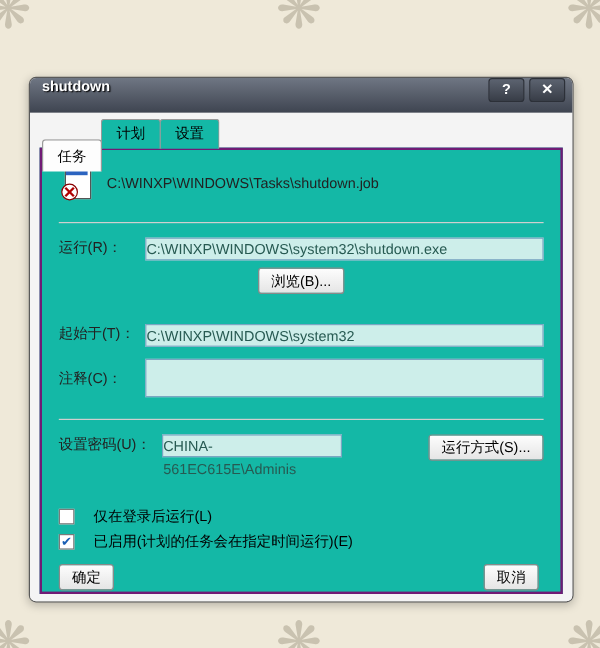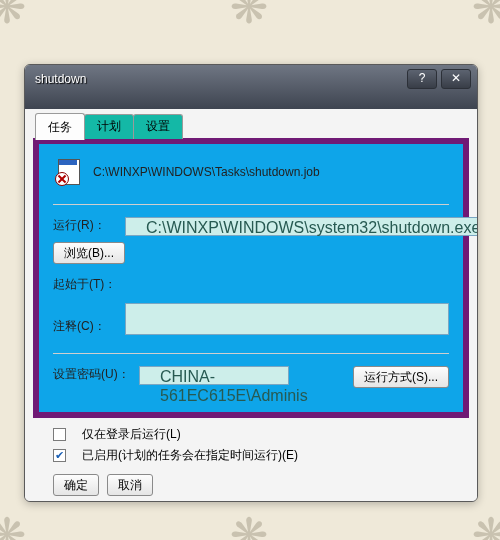--- a/index.html
+++ b/index.html
@@ -1,50 +1,50 @@
 <!DOCTYPE html>
 <html><head>
 <meta charset="utf-8">
 <style>
   html,body{margin:0;padding:0;width:500px;height:540px;font-family:"Microsoft YaHei","SimSun",Tahoma,sans-serif;font-size:12px}
   body{background:#efe9d9;position:relative}
   .ornament{position:absolute;width:50px;height:50px;color:#c9c2b0;font-size:46px;text-align:center;line-height:50px;user-select:none}
   .window{position:absolute;left:24px;top:64px;width:452px;height:436px;border:1px solid #5a5a5a;border-radius:6px;box-shadow:0 2px 8px rgba(0,0,0,.25);overflow:hidden;background:#efefef}
-  .titlebar{height:28px;background:linear-gradient(#6f7683,#3e4450);display:flex;align-items:center;color:#fff;font-weight:normal;padding:0 6px 16px 10px}
+  .titlebar{height:28px;background:linear-gradient(#6f7683,#3e4450);display:flex;align-items:flex-start;color:#fff;font-weight:bold;padding:0 6px 1px 10px}
   .titlebar .title{flex:1;text-shadow:1px 1px 1px #000}
   .titlebar .wbtn{width:28px;height:18px;margin-left:4px;border:1px solid #2c3038;border-radius:3px;background:linear-gradient(#5c6370,#383d47);text-align:center;line-height:16px;font-size:12px;color:#fff;cursor:pointer}
   .client{background:#f4f4f4;height:calc(100% - 28px);padding:8px;box-sizing:border-box}
   .tabs{display:flex;align-items:flex-end;height:22px;position:relative;z-index:2;margin-left:2px}
   .tab{padding:3px 12px 4px;border:1px solid #9a9a9a;border-bottom:none;background:#14b8a6;margin-right:-1px;border-radius:3px 3px 0 0;font-size:12px;cursor:pointer}
-  .tab.active{background:#fdfdfd;padding-top:5px;position:relative;top:1px;z-index:3}
-  .tabpanel{border:6px solid #701a75;background:#0ea5e9;height:280px;margin-top:-1px;padding:10px 14px 12px;box-sizing:border-box;position:relative}
+  .tab.active{background:#fdfdfd;padding-top:5px;position:relative;top:19px;z-index:3}
+  .tabpanel{border:2px solid #701a75;background:#14b8a6;height:372px;margin-top:-1px;padding:10px 14px 12px;box-sizing:border-box;position:relative}
   
   .filerow{display:flex;align-items:center;gap:10px;margin:4px 0 18px 2px}
   .file-icon{width:28px;height:28px;position:relative}
   .file-icon .sheet{position:absolute;left:3px;top:1px;width:20px;height:24px;border:1px solid #555;background:#fff}
   .file-icon .bar{position:absolute;left:4px;top:2px;width:18px;height:5px;background:#2c64c0}
   .file-icon .no{position:absolute;left:0;bottom:0;width:12px;height:12px;border-radius:50%;border:1px solid #8a0000;background:#fff}
   .file-icon .no::before,.file-icon .no::after{content:"";position:absolute;left:5px;top:1px;width:2px;height:10px;background:#b00000}
   .file-icon .no::before{transform:rotate(45deg)}
   .file-icon .no::after{transform:rotate(-45deg)}
   .path{font-size:12px;color:#222}
   .divider{border-top:1px solid #cfcfcf;margin:0 0 12px 0}
   
   .row{display:flex;align-items:flex-start;margin-bottom:10px}
   .row .lbl{width:72px;flex:none;color:#222}
-  .field{flex:1;height:19px;border:1px solid #7aa6c2;background:#cdeeea;padding:0 20px;font-size:16px;color:#275a52;line-height:19px;box-sizing:border-box}
+  .field{flex:1;height:19px;border:1px solid #7aa6c2;background:#cdeeea;padding:0 0;font-size:12px;color:#275a52;line-height:19px;box-sizing:border-box}
   .field.tall{height:32px}
   .btn{height:22px;padding:0 10px;border:1px solid #8a8a8a;background:linear-gradient(#fdfdfd,#e5e5e5);border-radius:3px;font-size:12px;cursor:pointer;line-height:20px;box-sizing:border-box}
   .btn.disabled{color:#9a9a9a;cursor:default}
-  .browse-row{display:flex;justify-content:flex-start;margin:-4px 0 12px 0}
+  .browse-row{display:flex;justify-content:center;margin:-4px 0 25px 0}
   .runas-row .field{flex:none;width:150px}
   .runas-row .sp{flex:1}
   .chk-row{display:flex;align-items:center;gap:16px;margin:4px 0 2px 0}
   .chk{width:13px;height:13px;border:1px solid #7a7a7a;background:#fff;box-sizing:border-box;display:inline-flex;align-items:center;justify-content:center;font-size:11px;color:#1a5fb4}
-  .dlg-btns{display:flex;justify-content:flex-start;gap:8px;margin-top:10px;padding-right:4px}
+  .dlg-btns{display:flex;justify-content:space-between;gap:8px;margin-top:10px;padding-right:4px}
 </style>
 </head>
 <body>
 
 <div class="ornament" style="left:-18px;top:-18px">❋</div>
 <div class="ornament" style="left:224px;top:-18px">❋</div>
 <div class="ornament" style="left:466px;top:-18px">❋</div>
 <div class="ornament" style="left:-18px;top:510px">❋</div>
 <div class="ornament" style="left:224px;top:510px">❋</div>
 <div class="ornament" style="left:466px;top:510px">❋</div>
@@ -79,23 +79,24 @@
       <div class="row">
         <div class="lbl">运行(R)：</div>
         <div class="field">C:\WINXP\WINDOWS\system32\shutdown.exe</div>
       </div>
       <div class="browse-row">
         <div class="btn">浏览(B)...</div>
       </div>
 
       <div class="row">
         <div class="lbl">起始于(T)：</div>
+        <div class="field">C:\WINXP\WINDOWS\system32</div>
       </div>
 
-      <div class="row" style="align-items:flex-end">
+      <div class="row" style="align-items:center">
         <div class="lbl">注释(C)：</div>
         <div class="field tall"></div>
       </div>
 
       <div class="divider" style="margin-top:18px"></div>
 
       <div class="row runas-row">
         <div class="lbl" style="width:86px">设置密码(U)：</div>
         <div class="field">CHINA-561EC615E\Adminis</div>
         <div class="sp"></div>

